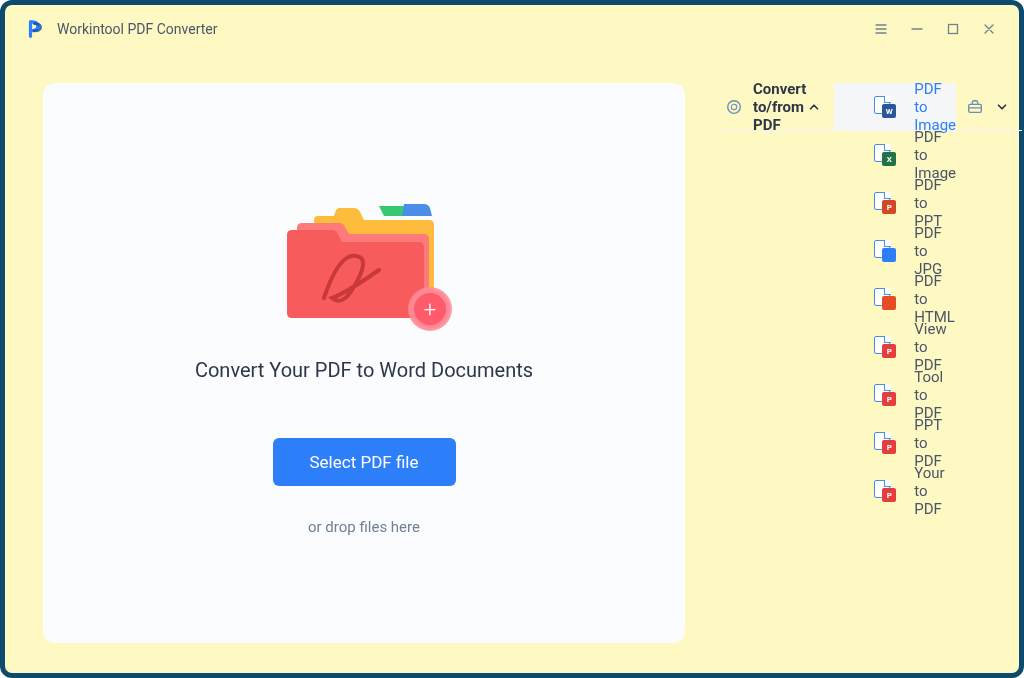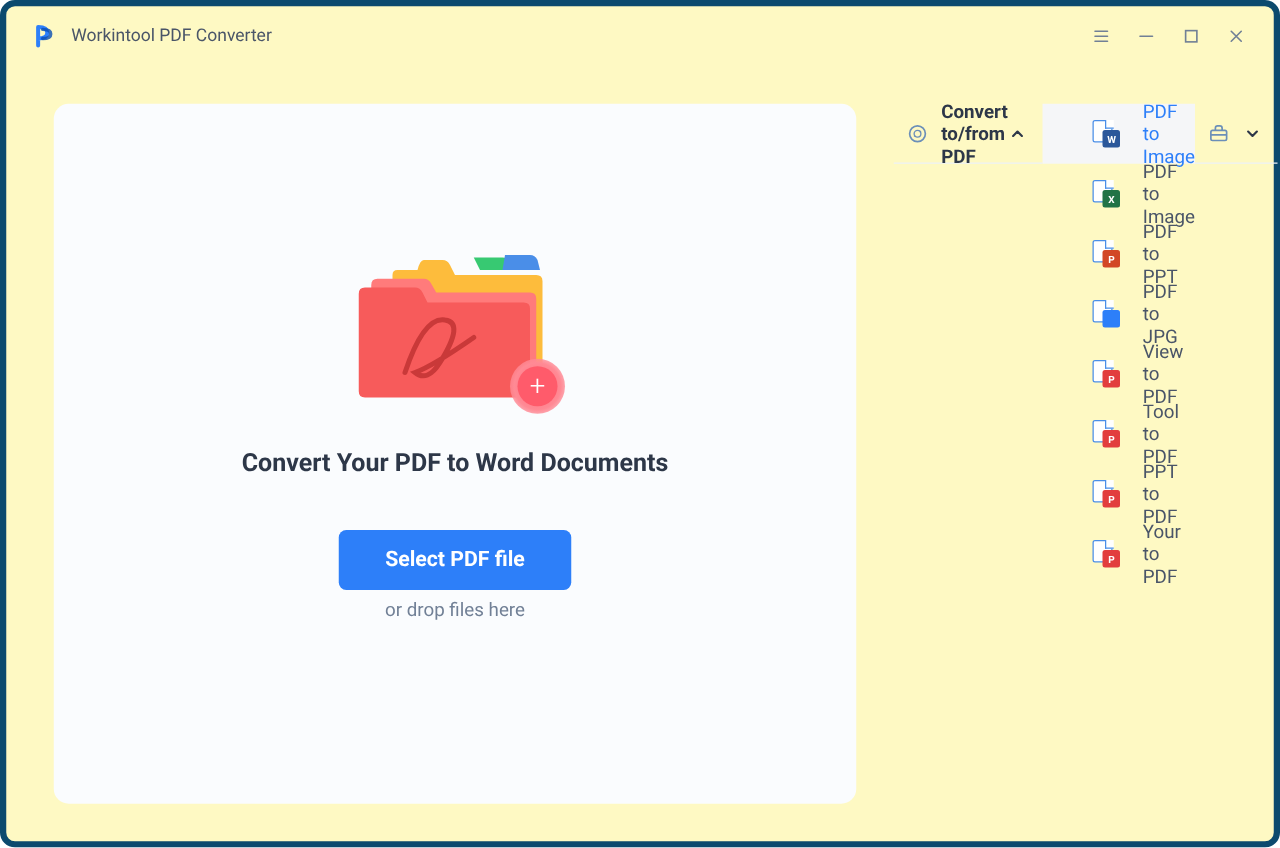--- a/index.html
+++ b/index.html
@@ -7,23 +7,23 @@
     .window { width: 100%; height: 100%; background: #fef9c3; border-radius: 12px; border: 5px solid #0c4a6e; display: flex; flex-direction: column; }
     .titlebar { height: 48px; display: flex; align-items: center; padding: 0 12px 0 20px; }
     .app-logo { width: 22px; height: 22px; margin-right: 10px; display: flex; align-items: center; justify-content: center; }
     .app-title { font-size: 14px; color: #4a5568; font-weight: 400; }
     .titlebar-spacer { flex: 1; }
     .win-btn { width: 36px; height: 36px; display: flex; align-items: center; justify-content: center; cursor: pointer; }
     .win-btn svg { width: 16px; height: 16px; }
     .content { flex: 1; display: flex; padding: 30px 24px 30px 38px; gap: 30px; }
     .main { flex: 1; background: #fafcfe; border-radius: 12px; display: flex; flex-direction: column; align-items: center; padding-top: 115px; }
     .folder-icon { width: 160px; height: 125px; position: relative; margin-bottom: 35px; }
-    .heading { font-size: 20px; font-weight: 700; color: #2d3748; margin-bottom: 42px; }
-    .select-btn { background: #2d7ff9; color: #fff; border: none; padding: 14px 37px; font-size: 17px; font-weight: 700; border-radius: 6px; cursor: pointer; }
-    .drop-text { margin-top: 7px; font-size: 15px; color: #718096; }
+    .heading { font-size: 20px; font-weight: 400; color: #2d3748; margin-bottom: 56px; }
+    .select-btn { background: #2d7ff9; color: #fff; border: none; padding: 14px 37px; font-size: 17px; font-weight: 400; border-radius: 6px; cursor: pointer; }
+    .drop-text { margin-top: 32px; font-size: 15px; color: #718096; }
     .sidebar { width: 280px; display: flex; flex-direction: row; }
     .section-hdr { height: 48px; display: flex; align-items: center; padding: 0 12px 0 8px; cursor: pointer; border-bottom: 1px solid #edf2f7; }
     .section-hdr .sec-icon { width: 22px; height: 22px; display: flex; align-items: center; justify-content: center; margin-right: 8px; }
     .section-hdr .sec-label { font-size: 15px; font-weight: 700; color: #2d3748; flex: 1; }
     .section-hdr .chev { width: 16px; height: 16px; display: flex; align-items: center; justify-content: center; }
     .items { display: flex; flex-direction: column; }
     .item { height: 48px; display: flex; align-items: center; padding-left: 40px; cursor: pointer; }
     .item.active { background: #f5f6f8; }
     .item.active .item-label { color: #2d7ff9; }
     .item .item-icon { width: 22px; height: 22px; display: flex; align-items: center; justify-content: center; margin-right: 18px; position: relative; }
@@ -160,20 +160,31 @@
                   <span></span>
                 </div>
               </div>
           </div>
           <div class="item-label">PDF to JPG</div>
         </div>
         <div class="item">
           <div class="item-icon">
             <div class="doc-combo">
                 <div class="doc-back"></div>
+                <div class="doc-front html">
+                  <span></span>
+                </div>
+              </div>
+          </div>
+          <div class="item-label">PDF to HTML</div>
+        </div>
+        <div class="item">
+          <div class="item-icon">
+            <div class="doc-combo">
+                <div class="doc-back"></div>
                 <div class="doc-front pdf">
                   <span>P</span>
                 </div>
               </div>
           </div>
           <div class="item-label">View to PDF</div>
         </div>
         <div class="item">
           <div class="item-icon">
             <div class="doc-combo">

